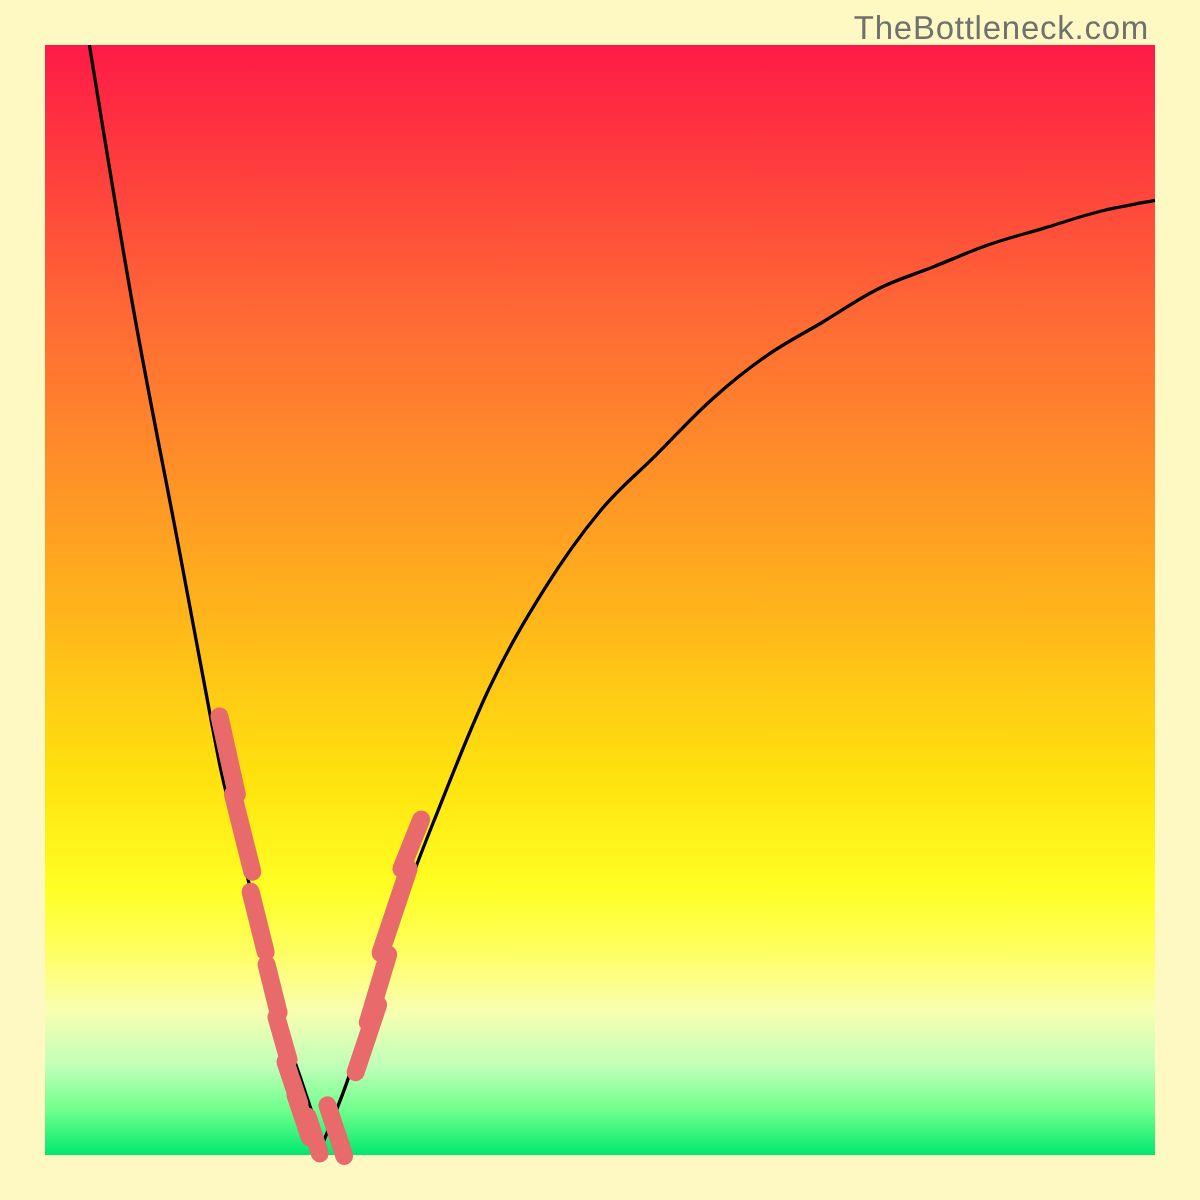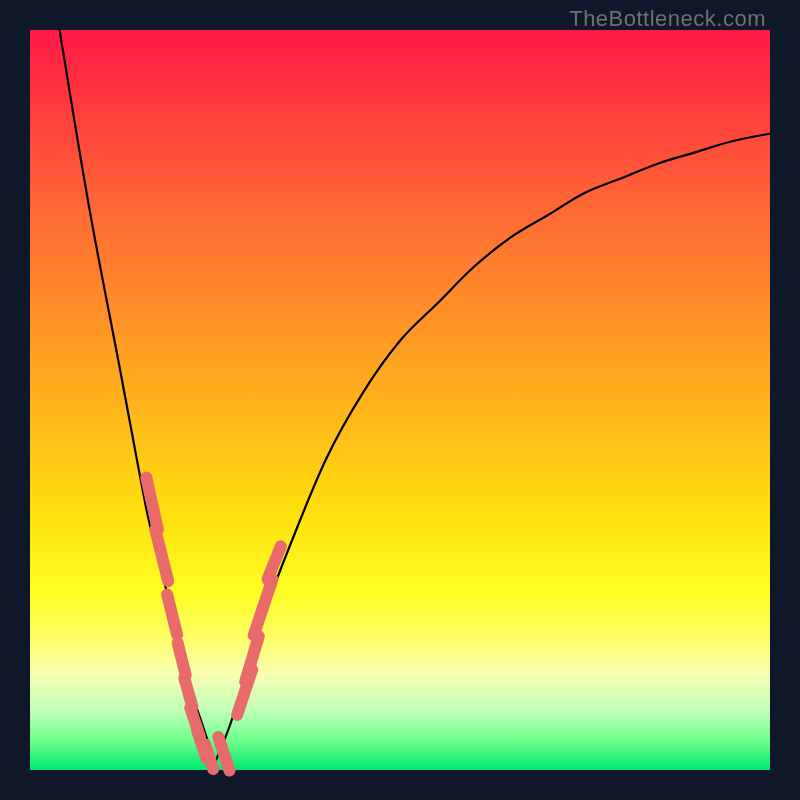--- a/index.html
+++ b/index.html
@@ -10,21 +10,21 @@
     overflow: hidden;
     background: #000;
     font-family: Arial, Helvetica, sans-serif;
   }
   .frame {
     position: absolute;
     top: 0;
     left: 0;
     width: 800px;
     height: 800px;
-    background: #0f172a;
+    background: #fef9c3;
   }
   .plot-area {
     position: absolute;
     top: 30px;
     left: 30px;
     width: 740px;
     height: 740px;
     
     background: linear-gradient(to bottom,
       #ff1a46 0%,

